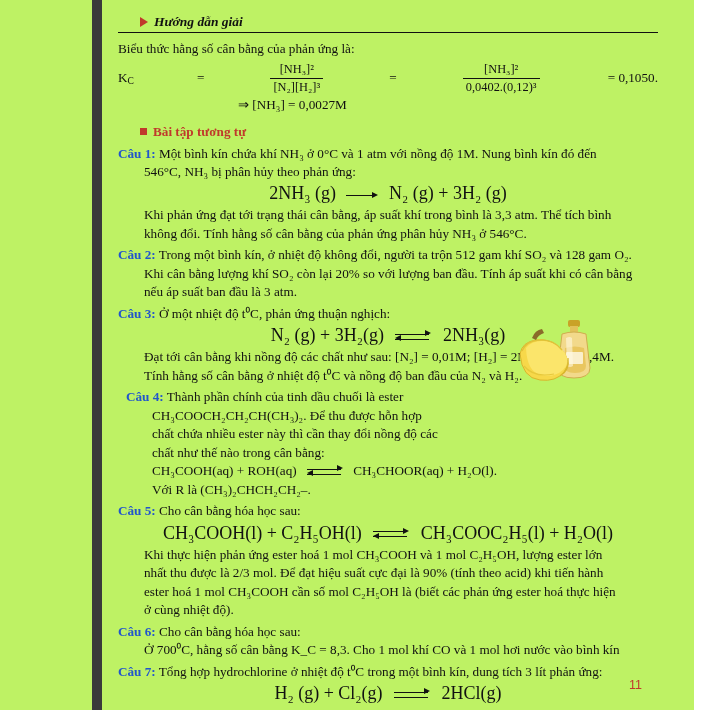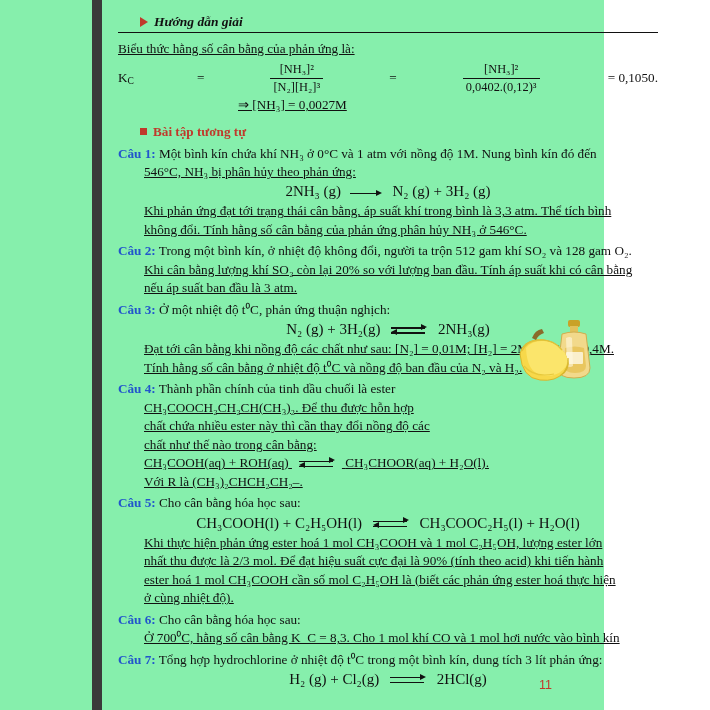--- a/index.html
+++ b/index.html
@@ -8,23 +8,23 @@
   }
   body {
     width: 710px;
     height: 710px;
     background: #ffffff;
     font-family: "Liberation Serif", serif;
     overflow: hidden;
   }
   .page {
     position: relative;
-    width: 604px;
+    width: 694px;
     height: 710px;
-    background: #86efac;
+    background: #bef264;
     box-sizing: border-box;
   }
   .left-margin-bar {
     position: absolute;
     left: 92px;
     top: 0;
     width: 10px;
     height: 710px;
     background: #3a3a3a;
   }
@@ -65,21 +65,20 @@
   
   p.body {
     font-size: 13.2px;
     line-height: 1.40;
     color: #111111;
     margin: 0 0 3px 0;
     text-align: justify;
   }
   .indent {
     margin-left: 26px;
-    text-decoration: underline;
   }
 
   
   .formula-row {
     display: flex;
     justify-content: space-between;
     align-items: center;
     font-size: 13.2px;
     margin: 4px 0 2px 0;
     color: #111;
@@ -137,21 +136,21 @@
     text-align: justify;
   }
   .hang {
     margin-left: 26px;
     text-indent: -26px;
   }
 
   
   .eq {
     text-align: center;
-    font-size: 15px;
+    font-size: 18px;
     margin: 2px 0 2px 0;
     color: #111;
   }
   .arrow {
     display: inline-block;
     position: relative;
     width: 34px;
     height: 10px;
     margin: 0 5px;
     vertical-align: middle;
@@ -298,21 +297,21 @@
       </div>
       <div class="eq">
         <span>N₂ (g)  + 3H₂(g)</span>
         <span class="eqarrow"><i class="h1"></i><i class="h2"></i></span>
         <span>2NH₃(g)</span>
       </div>
       <div class="qbody indent">Đạt tới cân bằng khi nồng độ các chất như sau: [N₂] = 0,01M; [H₂] = 2M; [NH₃] = 0,4M.</div>
       <div class="qbody indent">Tính hằng số cân bằng ở nhiệt độ t⁰C và nồng độ ban đầu của N₂ và H₂.</div>
     </div>
 
-    <div class="q" style="margin-top:3px;">
+    <div class="q" style="margin-top:3px;margin-left:8px;">
       <div class="qbody hang" style="max-width:390px;">
         <span class="qlabel">Câu  4:</span>
         <span>Thành phần chính của tinh dầu chuối là ester</span>
       </div>
       <div class="qbody indent" style="max-width:390px;">CH₃COOCH₂CH₂CH(CH₃)₂. Để thu được hỗn hợp</div>
       <div class="qbody indent" style="max-width:390px;">chất chứa nhiều ester này thì cần thay đổi nồng độ các</div>
       <div class="qbody indent" style="max-width:390px;">chất như thế nào trong cân bằng:</div>
       <div class="qbody indent">
         <span>CH₃COOH(aq) + ROH(aq)</span>
         <span class="eqarrow"><i class="h1"></i><i class="h2"></i></span>

